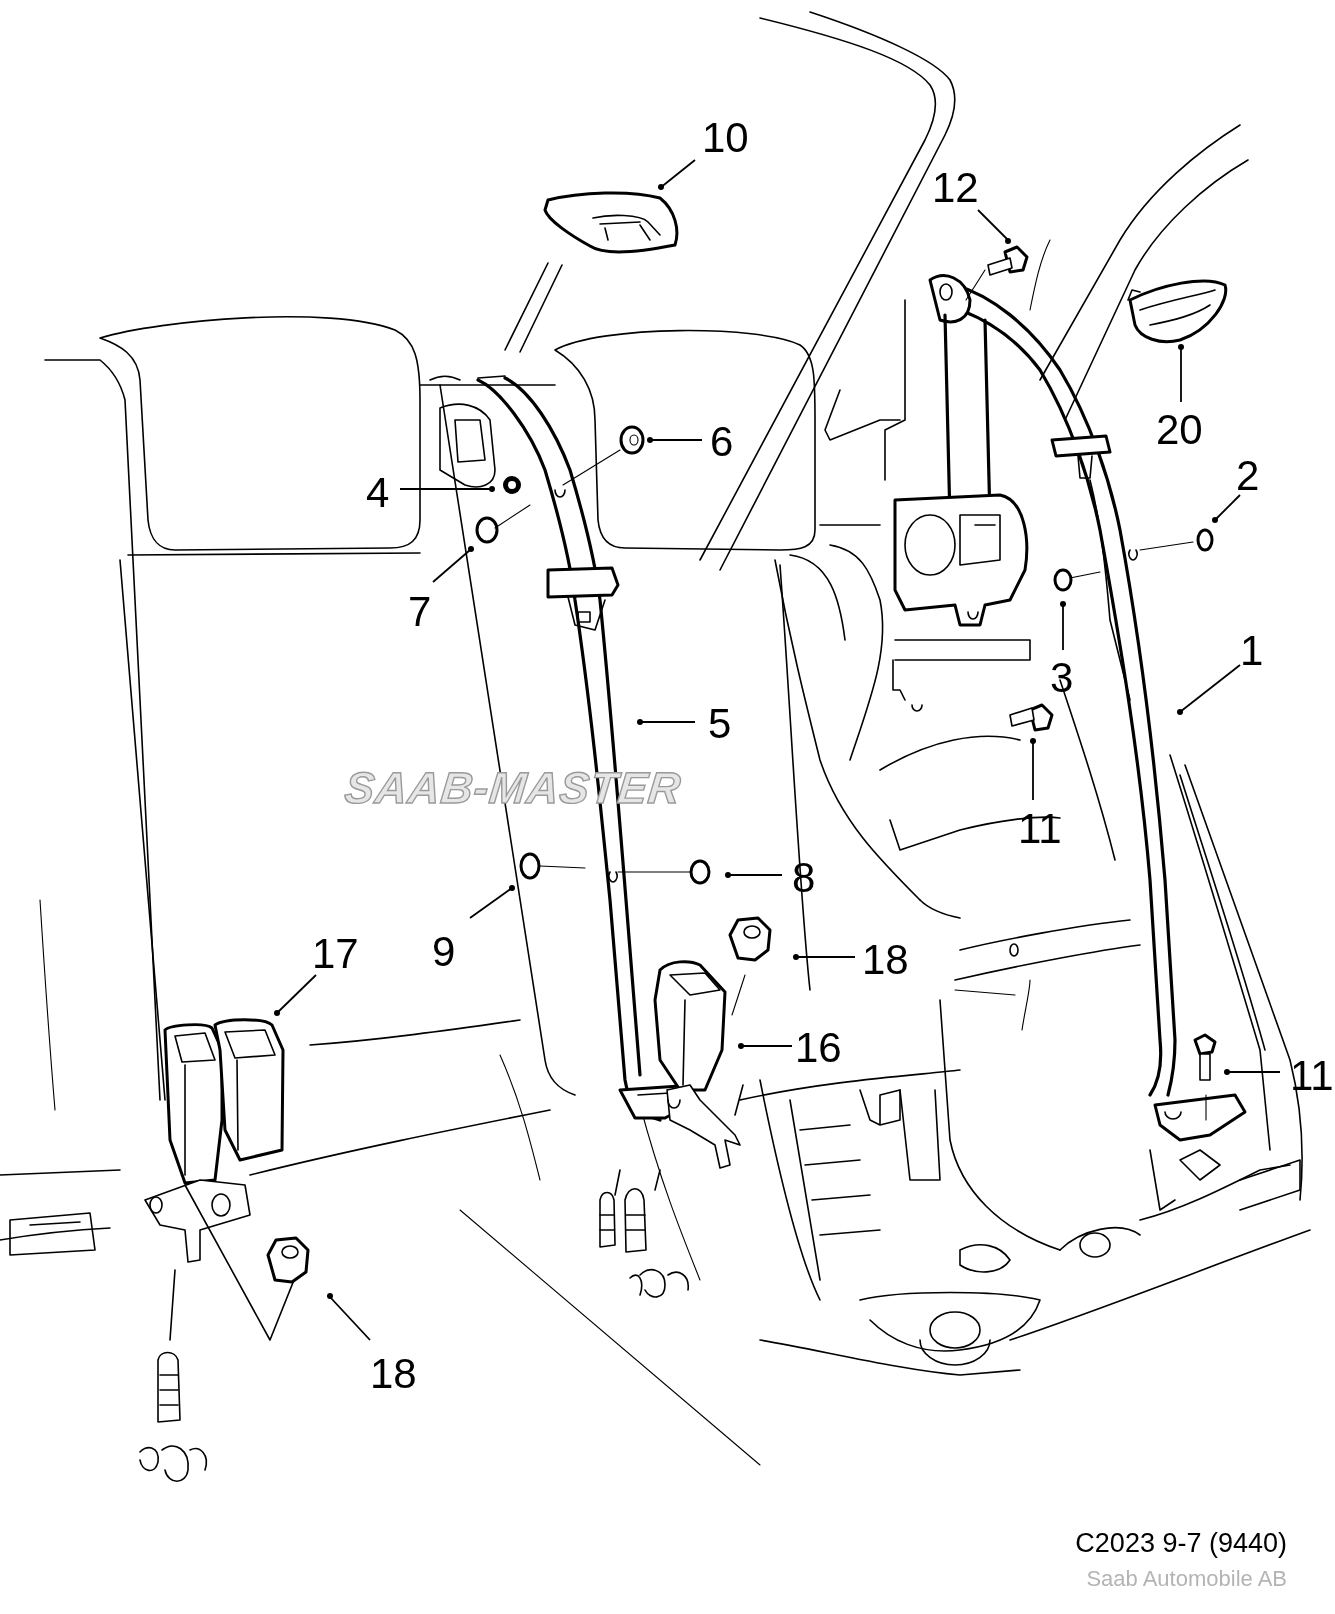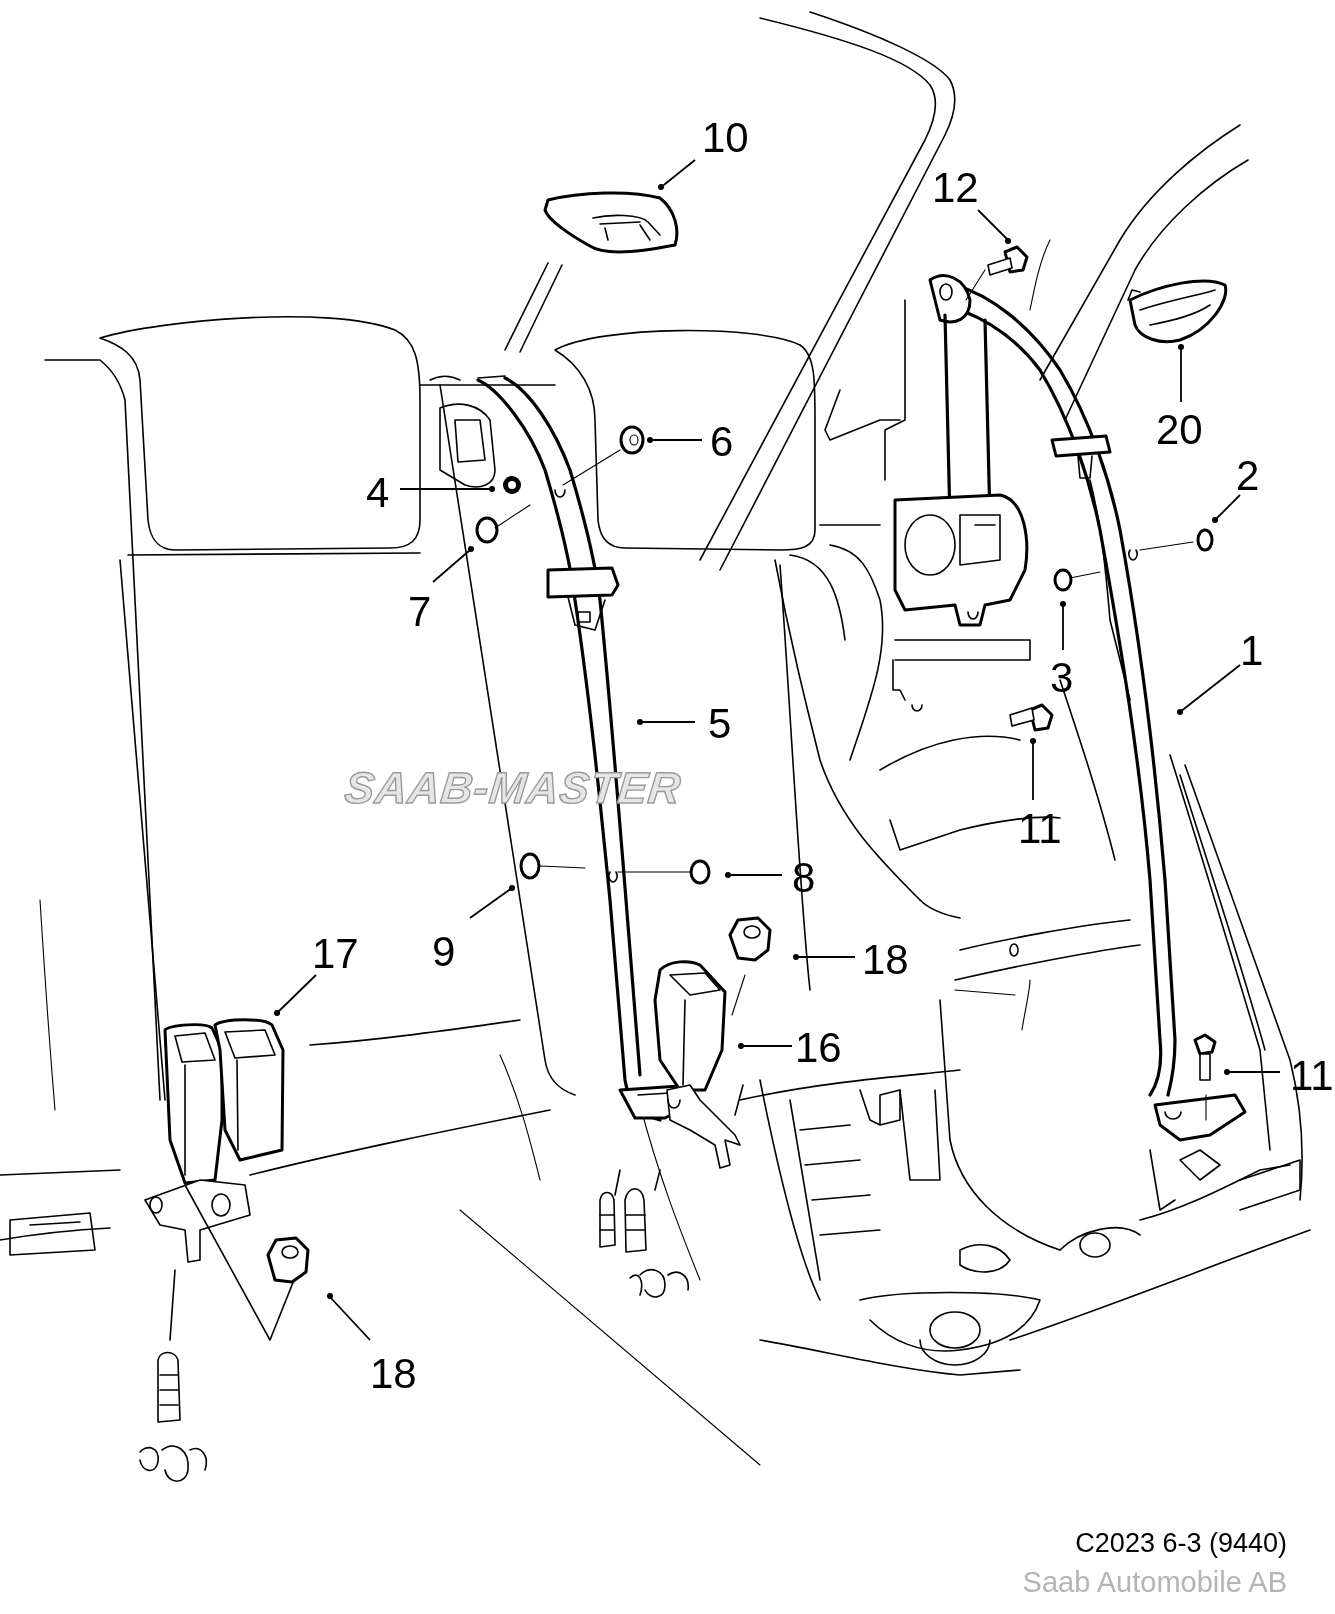--- a/index.html
+++ b/index.html
@@ -11,21 +11,21 @@
   .thick { fill: none; stroke: #000; stroke-width: 3.2; stroke-linecap: round; stroke-linejoin: round; }
   .part { fill: #fff; stroke: #000; stroke-width: 3; stroke-linejoin: round; }
   .partthin { fill: #fff; stroke: #000; stroke-width: 1.6; stroke-linejoin: round; }
   .leader { stroke: #000; stroke-width: 1.8; fill: none; }
   .dot { fill: #000; }
   .callout { font-family: "Liberation Sans", sans-serif; font-size: 42px; fill: #000; }
   .watermark { font-family: "Liberation Sans", sans-serif; font-weight: bold; font-style: italic;
                font-size: 44px; fill: #e6e6e6; stroke: #9a9a9a; stroke-width: 1.4; letter-spacing: 1px; }
   .footer-code { position: absolute; right: 48px; top: 1528px; font-size: 27px; color: #000;
                  font-family: "Liberation Sans", sans-serif; }
-  .footer-brand { position: absolute; right: 48px; top: 1566px; font-size: 29px; color: #b4b4b4;
+  .footer-brand { position: absolute; right: 48px; top: 1566px; font-size: 22px; color: #b4b4b4;
                   font-family: "Liberation Sans", sans-serif; }
 </style>
 </head>
 <body>
 
 <svg id="diagram" viewBox="0 0 1335 1614" xmlns="http://www.w3.org/2000/svg">
 
   <g>
     <path class="ln" d="M760 18 C850 40 910 60 930 85 C940 100 935 120 925 140 L700 560"></path>
     <path class="ln" d="M810 12 C880 35 935 60 950 80 C958 95 955 115 945 135 L720 570"></path>
@@ -315,14 +315,14 @@
     <path class="leader" d="M1227 1072 L1280 1072"></path>
       <circle class="dot" cx="1227" cy="1072" r="3"></circle>
     <text class="callout" x="1290" y="1090">11</text>
 
     <path class="leader" d="M330 1297 L370 1340"></path>
       <circle class="dot" cx="330" cy="1296" r="3"></circle>
     <text class="callout" x="370" y="1388">18</text>
   </g>
 </svg>
 
-<div class="footer-code">C2023 6-3 (9440)</div>
+<div class="footer-code">C2023 9-7 (9440)</div>
 <div class="footer-brand">Saab Automobile AB</div>
 
 </body></html>

